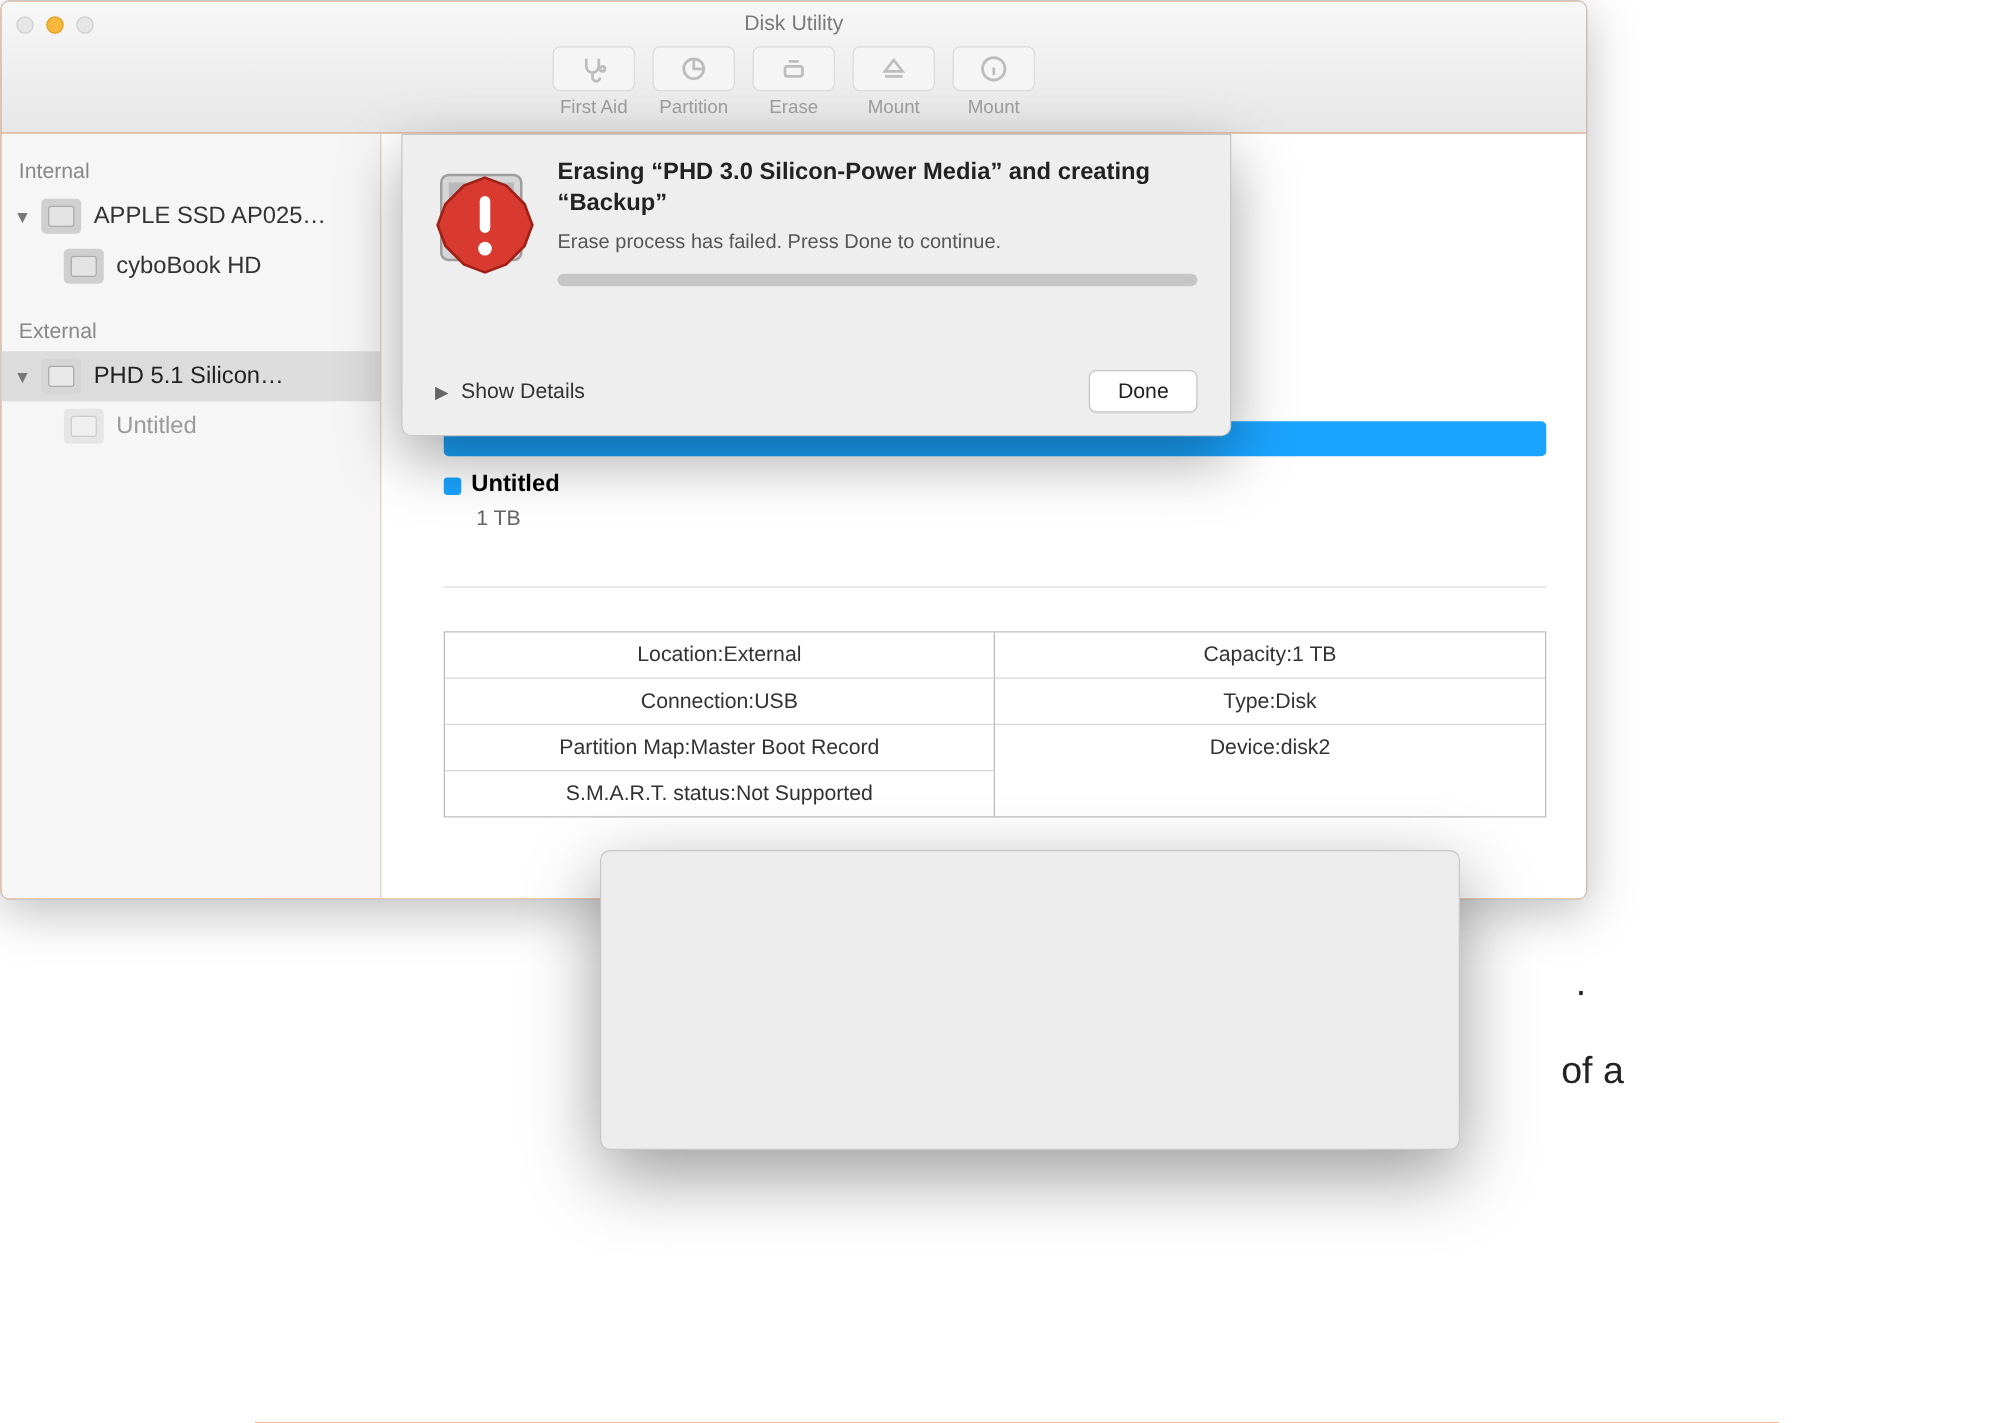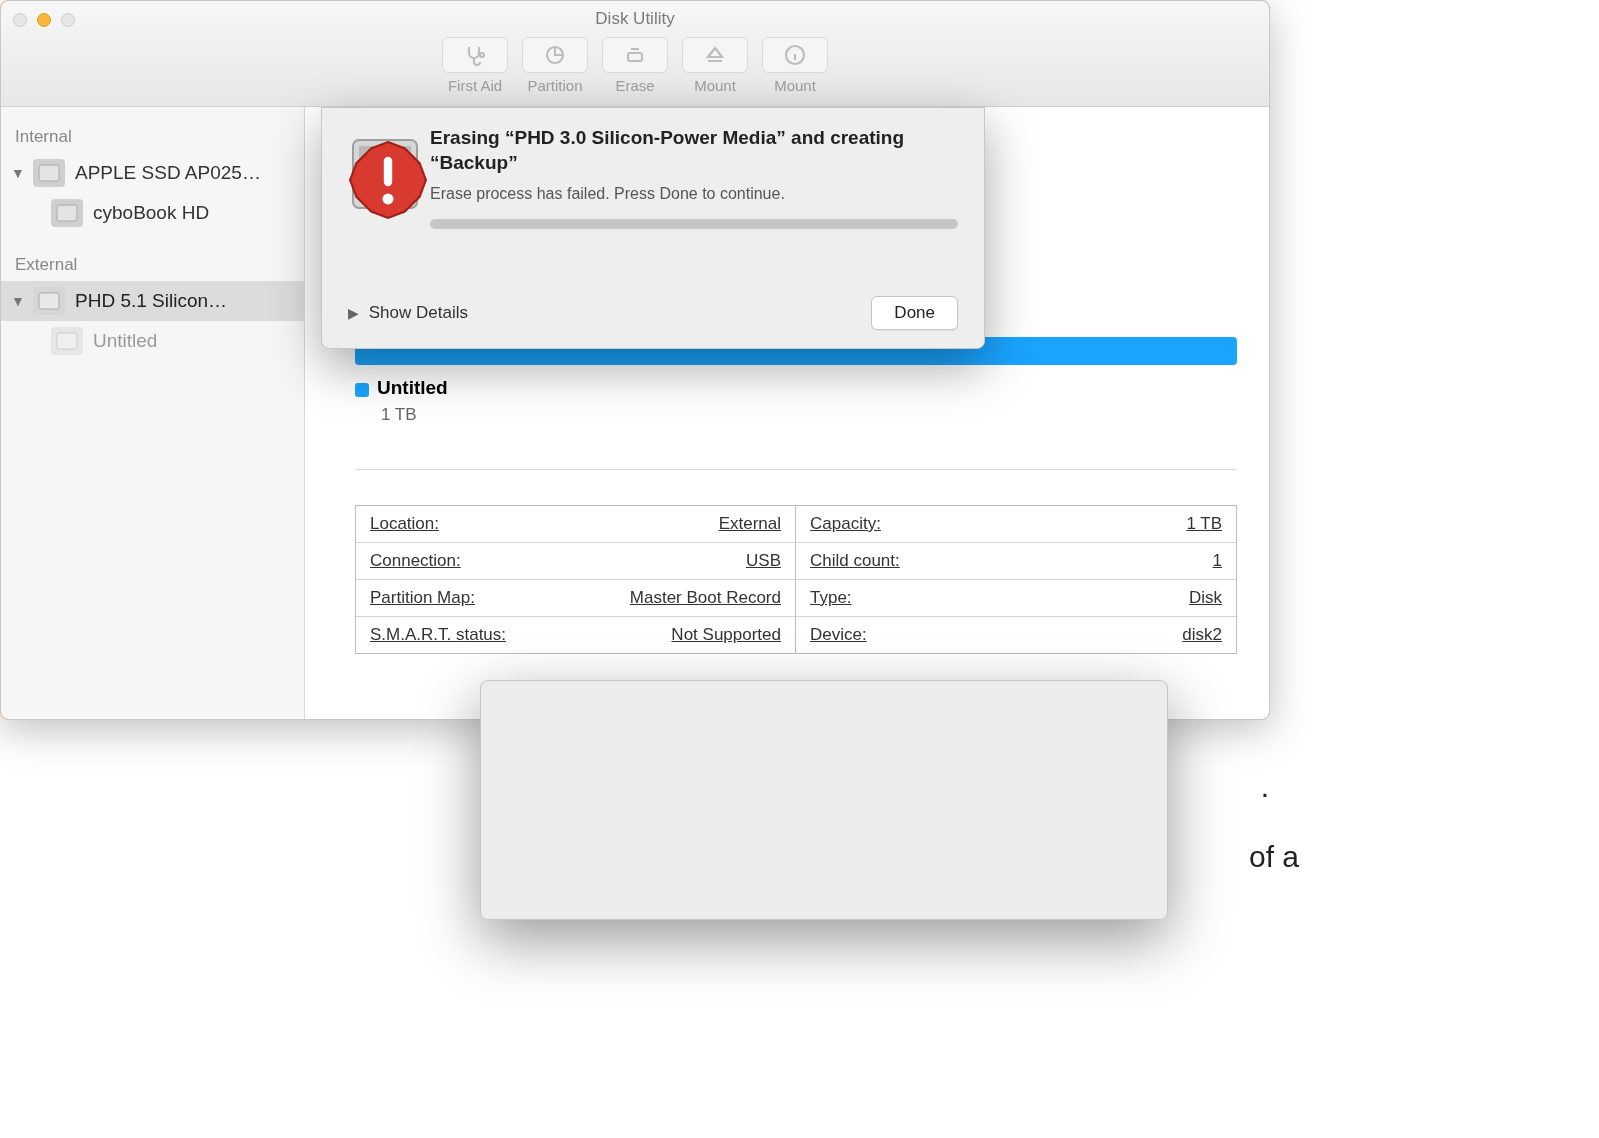--- a/index.html
+++ b/index.html
@@ -102,38 +102,37 @@
 .vol-size { color:#666; font-size:17px; margin-left:26px; margin-top:6px; }
 .divider { position:absolute; left:50px; right:32px; top:362px; height:1px; background:#dcdcdc; }
 .info-table {
   position:absolute; left:50px; right:32px; top:398px;
   border:1px solid #bdbdbd;
   display:flex;
   font-size:17px; color:#333;
 }
 .col { flex:1; }
 .cell {
-  display:flex; justify-content:space-between;
+  display:flex; justify-content:center;
   padding:8px 14px;
   border-bottom:1px solid #d5d5d5;
-  text-decoration:underline;
 }
 .col:first-child .cell { border-right:1px solid #bdbdbd; }
 .cell:last-child { border-bottom:none; }
 
 
 .sheet {
   position:absolute; left:320px; top:106px;
   width:664px; height:242px;
   background:#eeeeee; border:1px solid #c7c7c7;
   border-radius:0 0 8px 8px;
   box-shadow: 0 18px 50px rgba(0,0,0,.35);
   padding: 18px 26px 18px 18px;
 }
-.sheet-top { display:flex; }
+.sheet-top { display:flex; gap:16px; }
 .hd-icon {
   width:90px; height:96px; position:relative;
   display:flex; align-items:center; justify-content:center;
 }
 .hd-icon svg { width:80px; height:80px; }
 .badge {
   position:absolute; right:2px; bottom:2px;
   width:38px; height:38px;
 }
 .sheet-text h3 { font-size:19px; font-weight:700; color:#222; line-height:1.3; }
@@ -306,24 +305,20 @@
             </div>
           <div class="cell">
               <span>S.M.A.R.T. status:</span>
               <span>Not Supported</span>
             </div>
         </div>
         <div class="col">
           <div class="cell">
               <span>Capacity:</span>
               <span>1 TB</span>
-            </div>
-          <div class="cell">
-              <span>Child count:</span>
-              <span>1</span>
             </div>
           <div class="cell">
               <span>Type:</span>
               <span>Disk</span>
             </div>
           <div class="cell">
               <span>Device:</span>
               <span>disk2</span>
             </div>
         </div>

